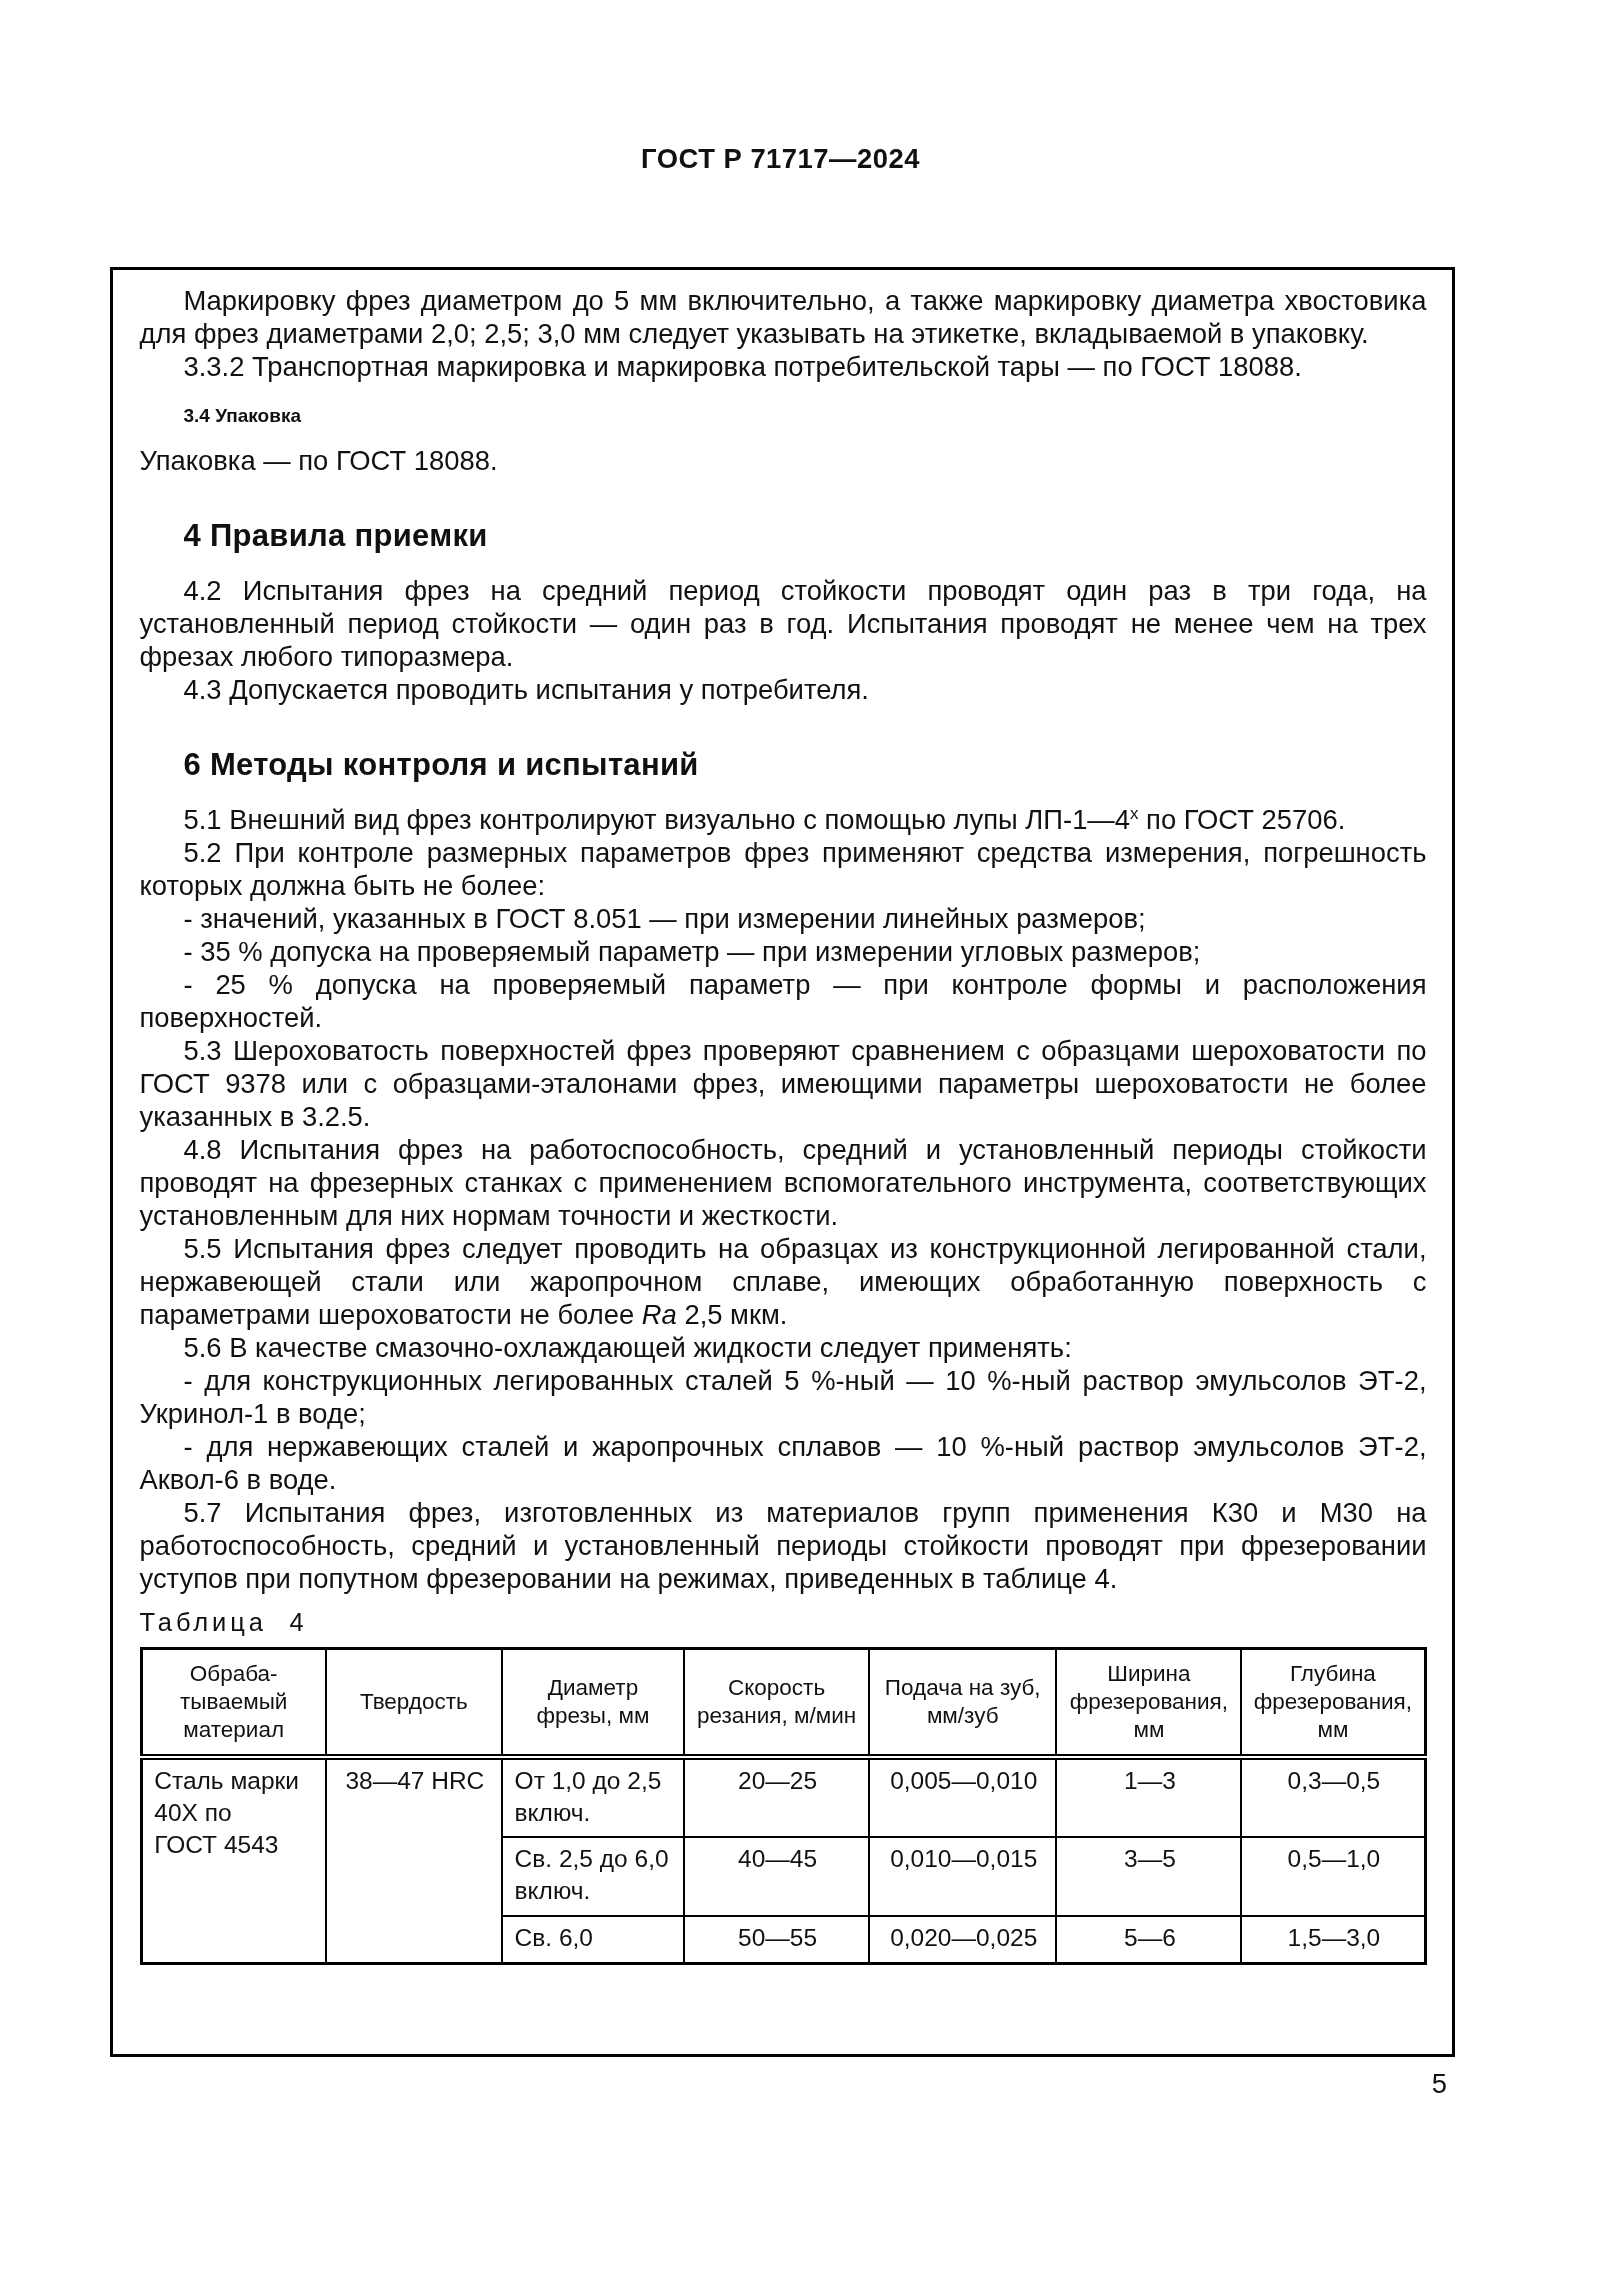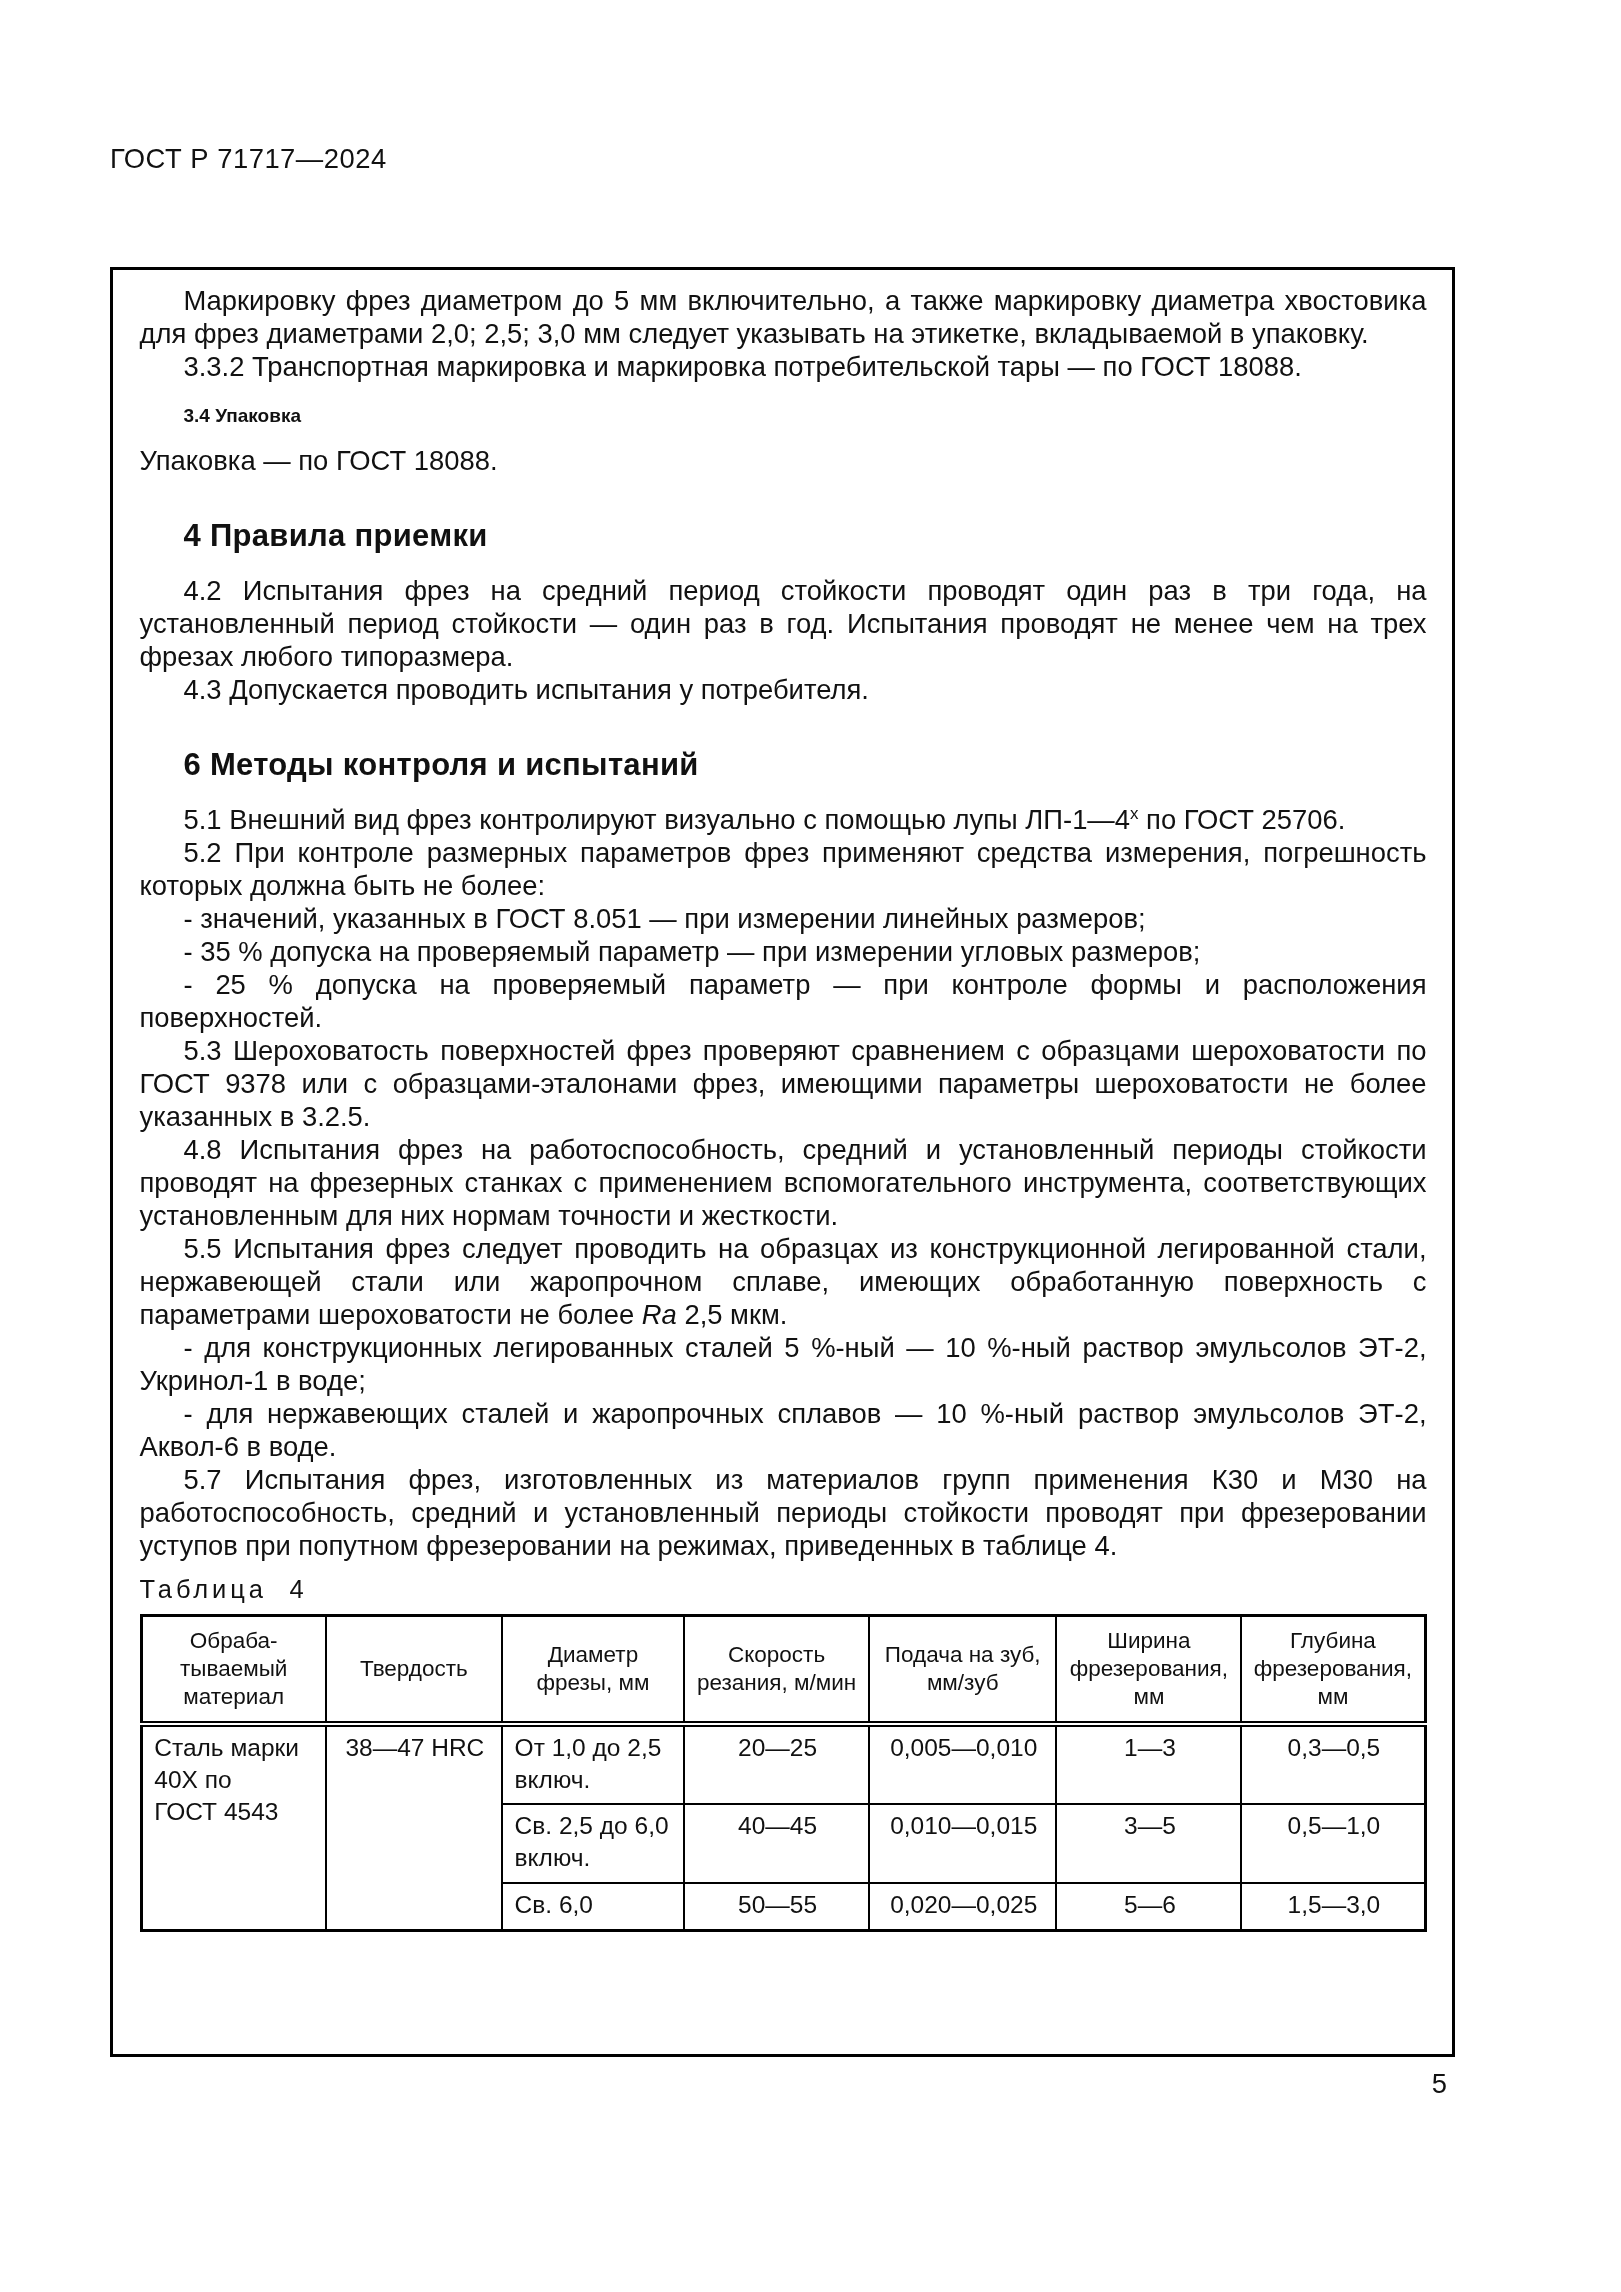--- a/index.html
+++ b/index.html
@@ -7,22 +7,22 @@
     width:1621px;height:2293px;
     background:#ffffff;
     font-family:"Liberation Sans", sans-serif;
     color:#111;
     position:relative;
     -webkit-font-smoothing:antialiased;
   }
   .doc-header{
     position:absolute;
     top:143px;left:110px;width:1341px;
-    text-align:left;
-    font-size:27.4px;font-weight:normal;
+    text-align:center;
+    font-size:27.4px;font-weight:bold;
     letter-spacing:0.5px;
   }
   .frame{
     position:absolute;
     left:110px;top:267px;
     width:1345px;height:1790px;
     border:3.9px solid #000;
     box-sizing:border-box;
     padding:13.7px 25.5px 0 26.5px;
     overflow:hidden;
@@ -110,20 +110,21 @@
 
   <h2 class="sec">6 Методы контроля и испытаний</h2>
   <p class="b"><span>5.1 Внешний вид фрез контролируют визуально с помощью лупы ЛП-1—4</span><sup class="x">х</sup><span> по ГОСТ 25706.</span></p>
   <p class="b">5.2 При контроле размерных параметров фрез применяют средства измерения, погрешность которых должна быть не более:</p>
   <p class="b">- значений, указанных в ГОСТ 8.051 — при измерении линейных размеров;</p>
   <p class="b">- 35 % допуска на проверяемый параметр — при измерении угловых размеров;</p>
   <p class="b">- 25 % допуска на проверяемый параметр — при контроле формы и расположения поверхностей.</p>
   <p class="b">5.3 Шероховатость поверхностей фрез проверяют сравнением с образцами шероховатости по ГОСТ 9378 или с образцами-эталонами фрез, имеющими параметры шероховатости не более указанных в 3.2.5.</p>
   <p class="b">4.8 Испытания фрез на работоспособность, средний и установленный периоды стойкости проводят на фрезерных станках с применением вспомогательного инструмента, соответствующих установленным для них нормам точности и жесткости.</p>
   <p class="b"><span>5.5 Испытания фрез следует проводить на образцах из конструкционной легированной стали, нержавеющей стали или жаропрочном сплаве, имеющих обработанную поверхность с параметрами шероховатости не более </span><span class="ra">Ra</span><span> 2,5 мкм.</span></p>
+  <p class="b">5.6 В качестве смазочно-охлаждающей жидкости следует применять:</p>
   <p class="b">- для конструкционных легированных сталей 5 %-ный — 10 %-ный раствор эмульсолов ЭТ-2, Укринол-1 в воде;</p>
   <p class="b">- для нержавеющих сталей и жаропрочных сплавов — 10 %-ный раствор эмульсолов ЭТ-2, Аквол-6 в воде.</p>
   <p class="b">5.7 Испытания фрез, изготовленных из материалов групп применения К30 и М30 на работоспособность, средний и установленный периоды стойкости проводят при фрезеровании уступов при попутном фрезеровании на режимах, приведенных в таблице 4.</p>
 
   <div class="table-label">Таблица 4</div>
 
   <table class="t4">
     <colgroup>
       <col style="width:14.4%">
         <col style="width:13.7%">

